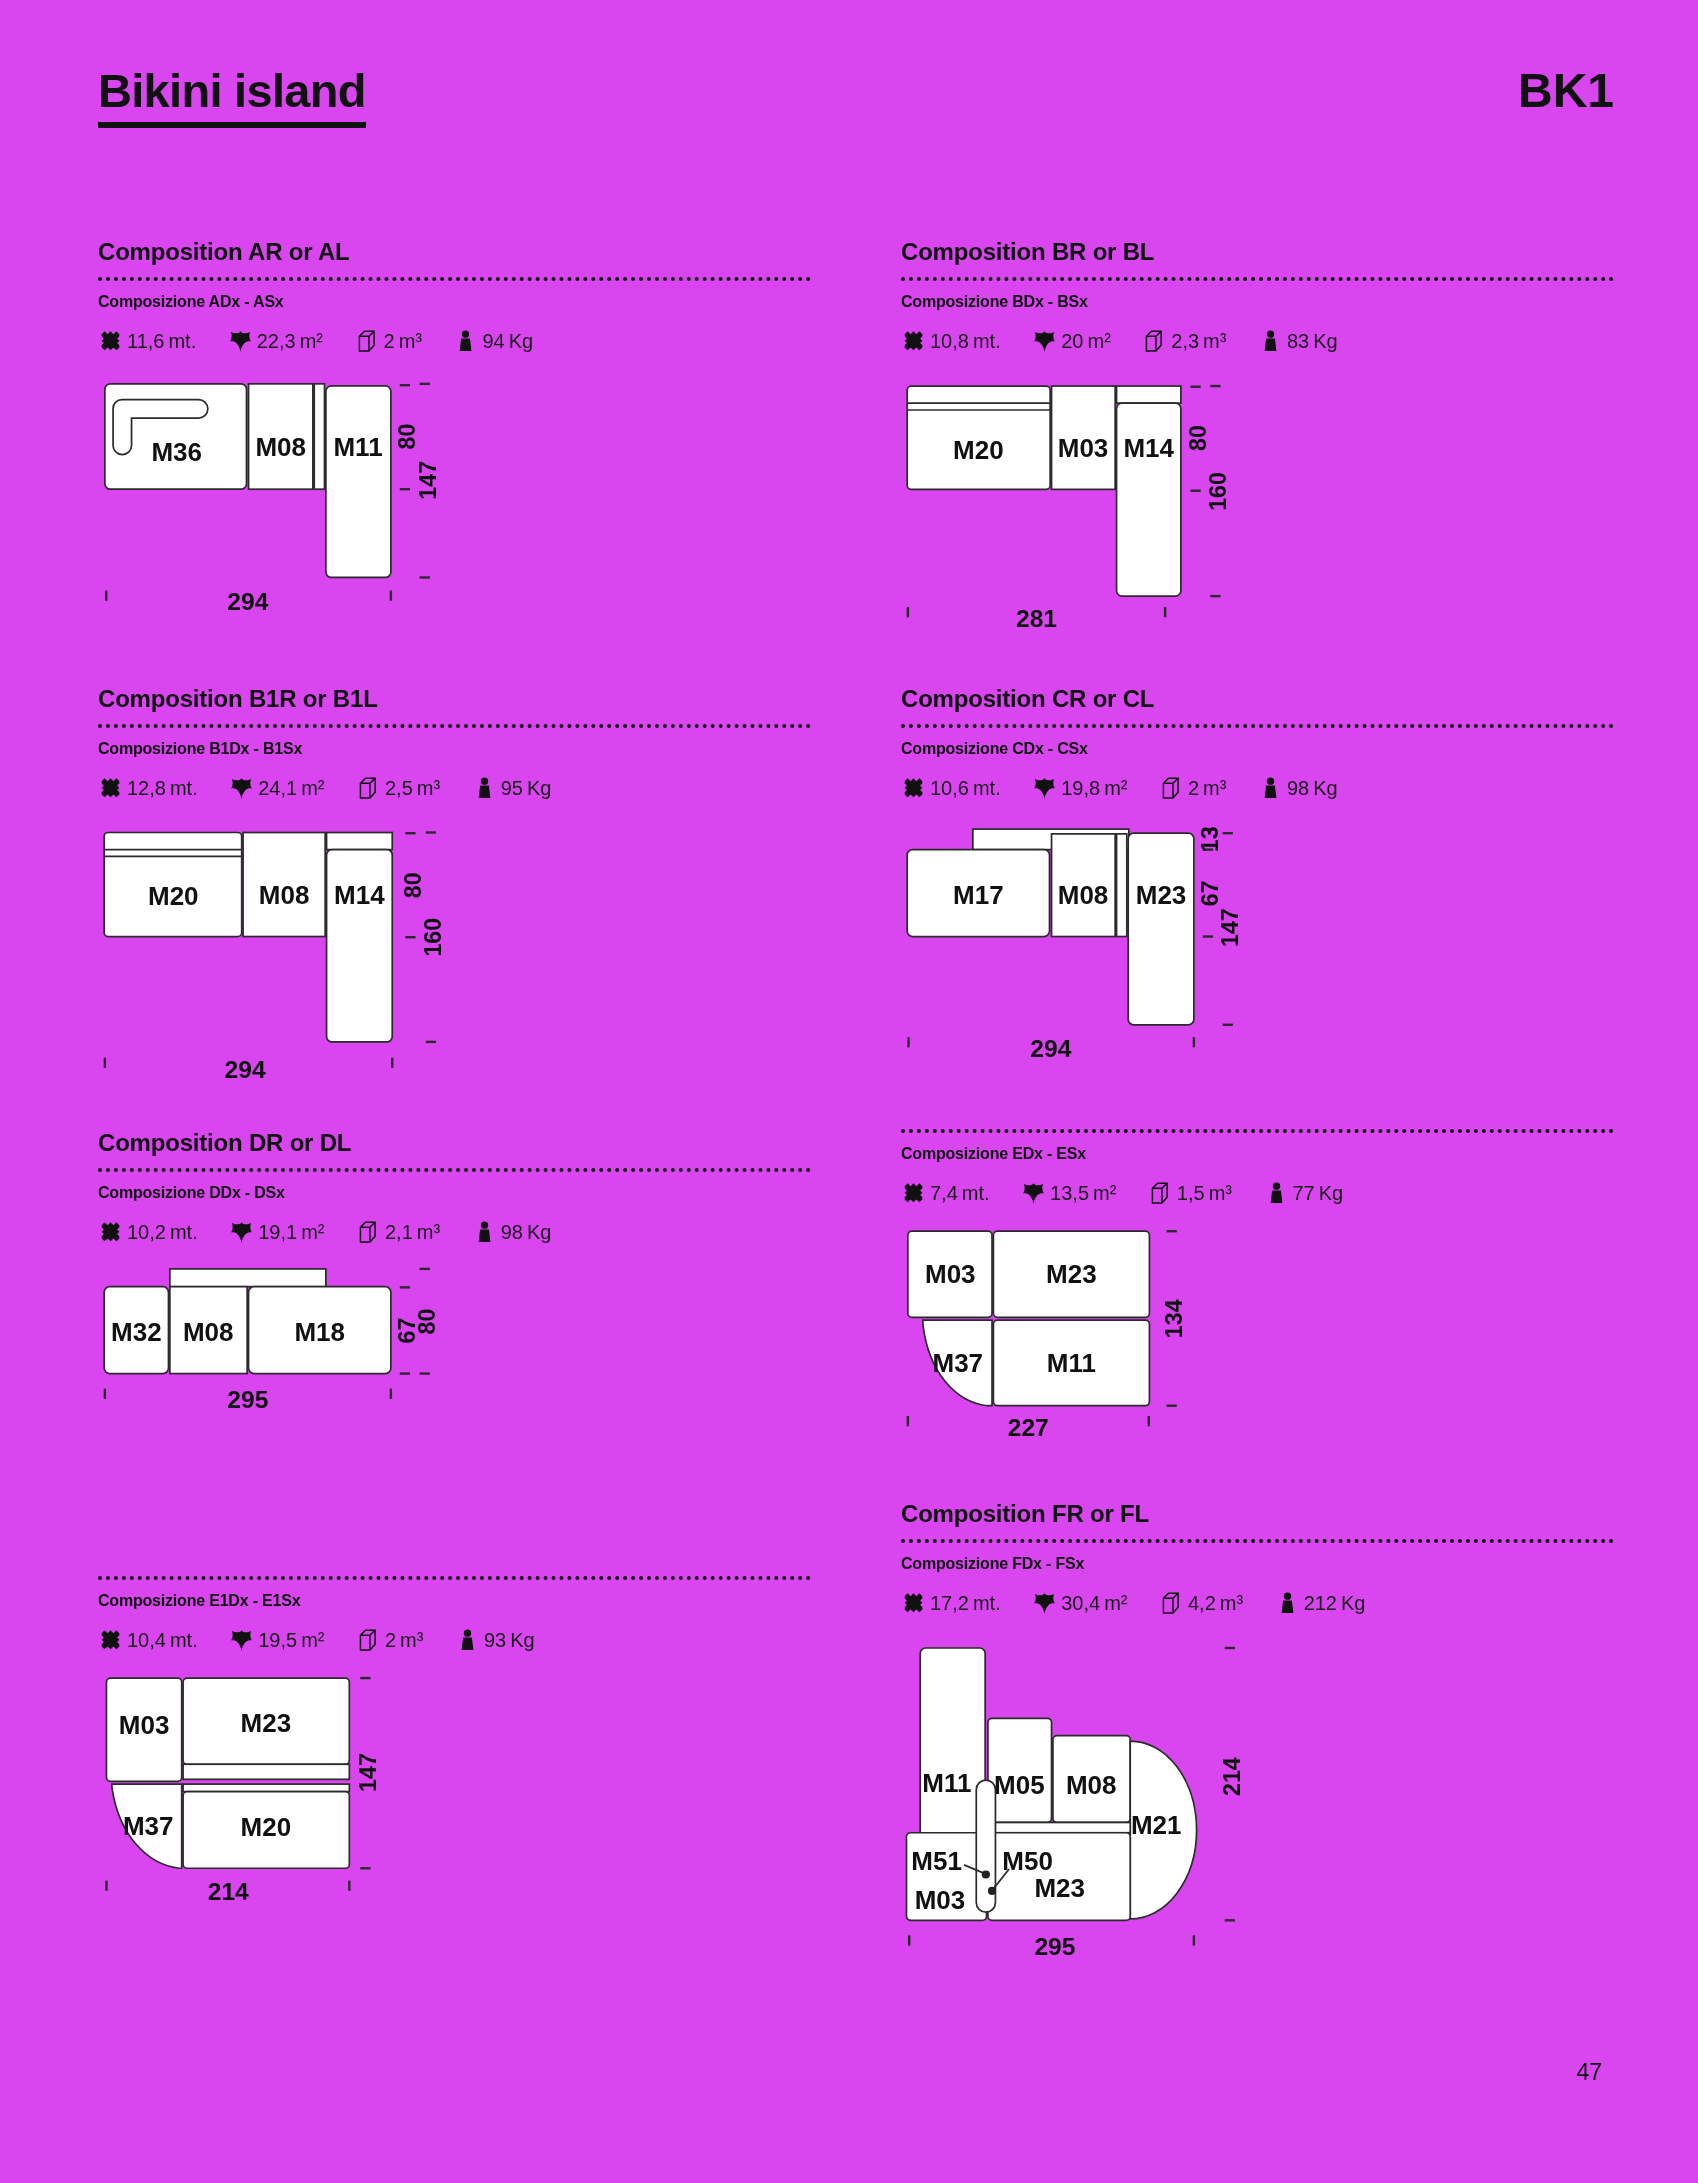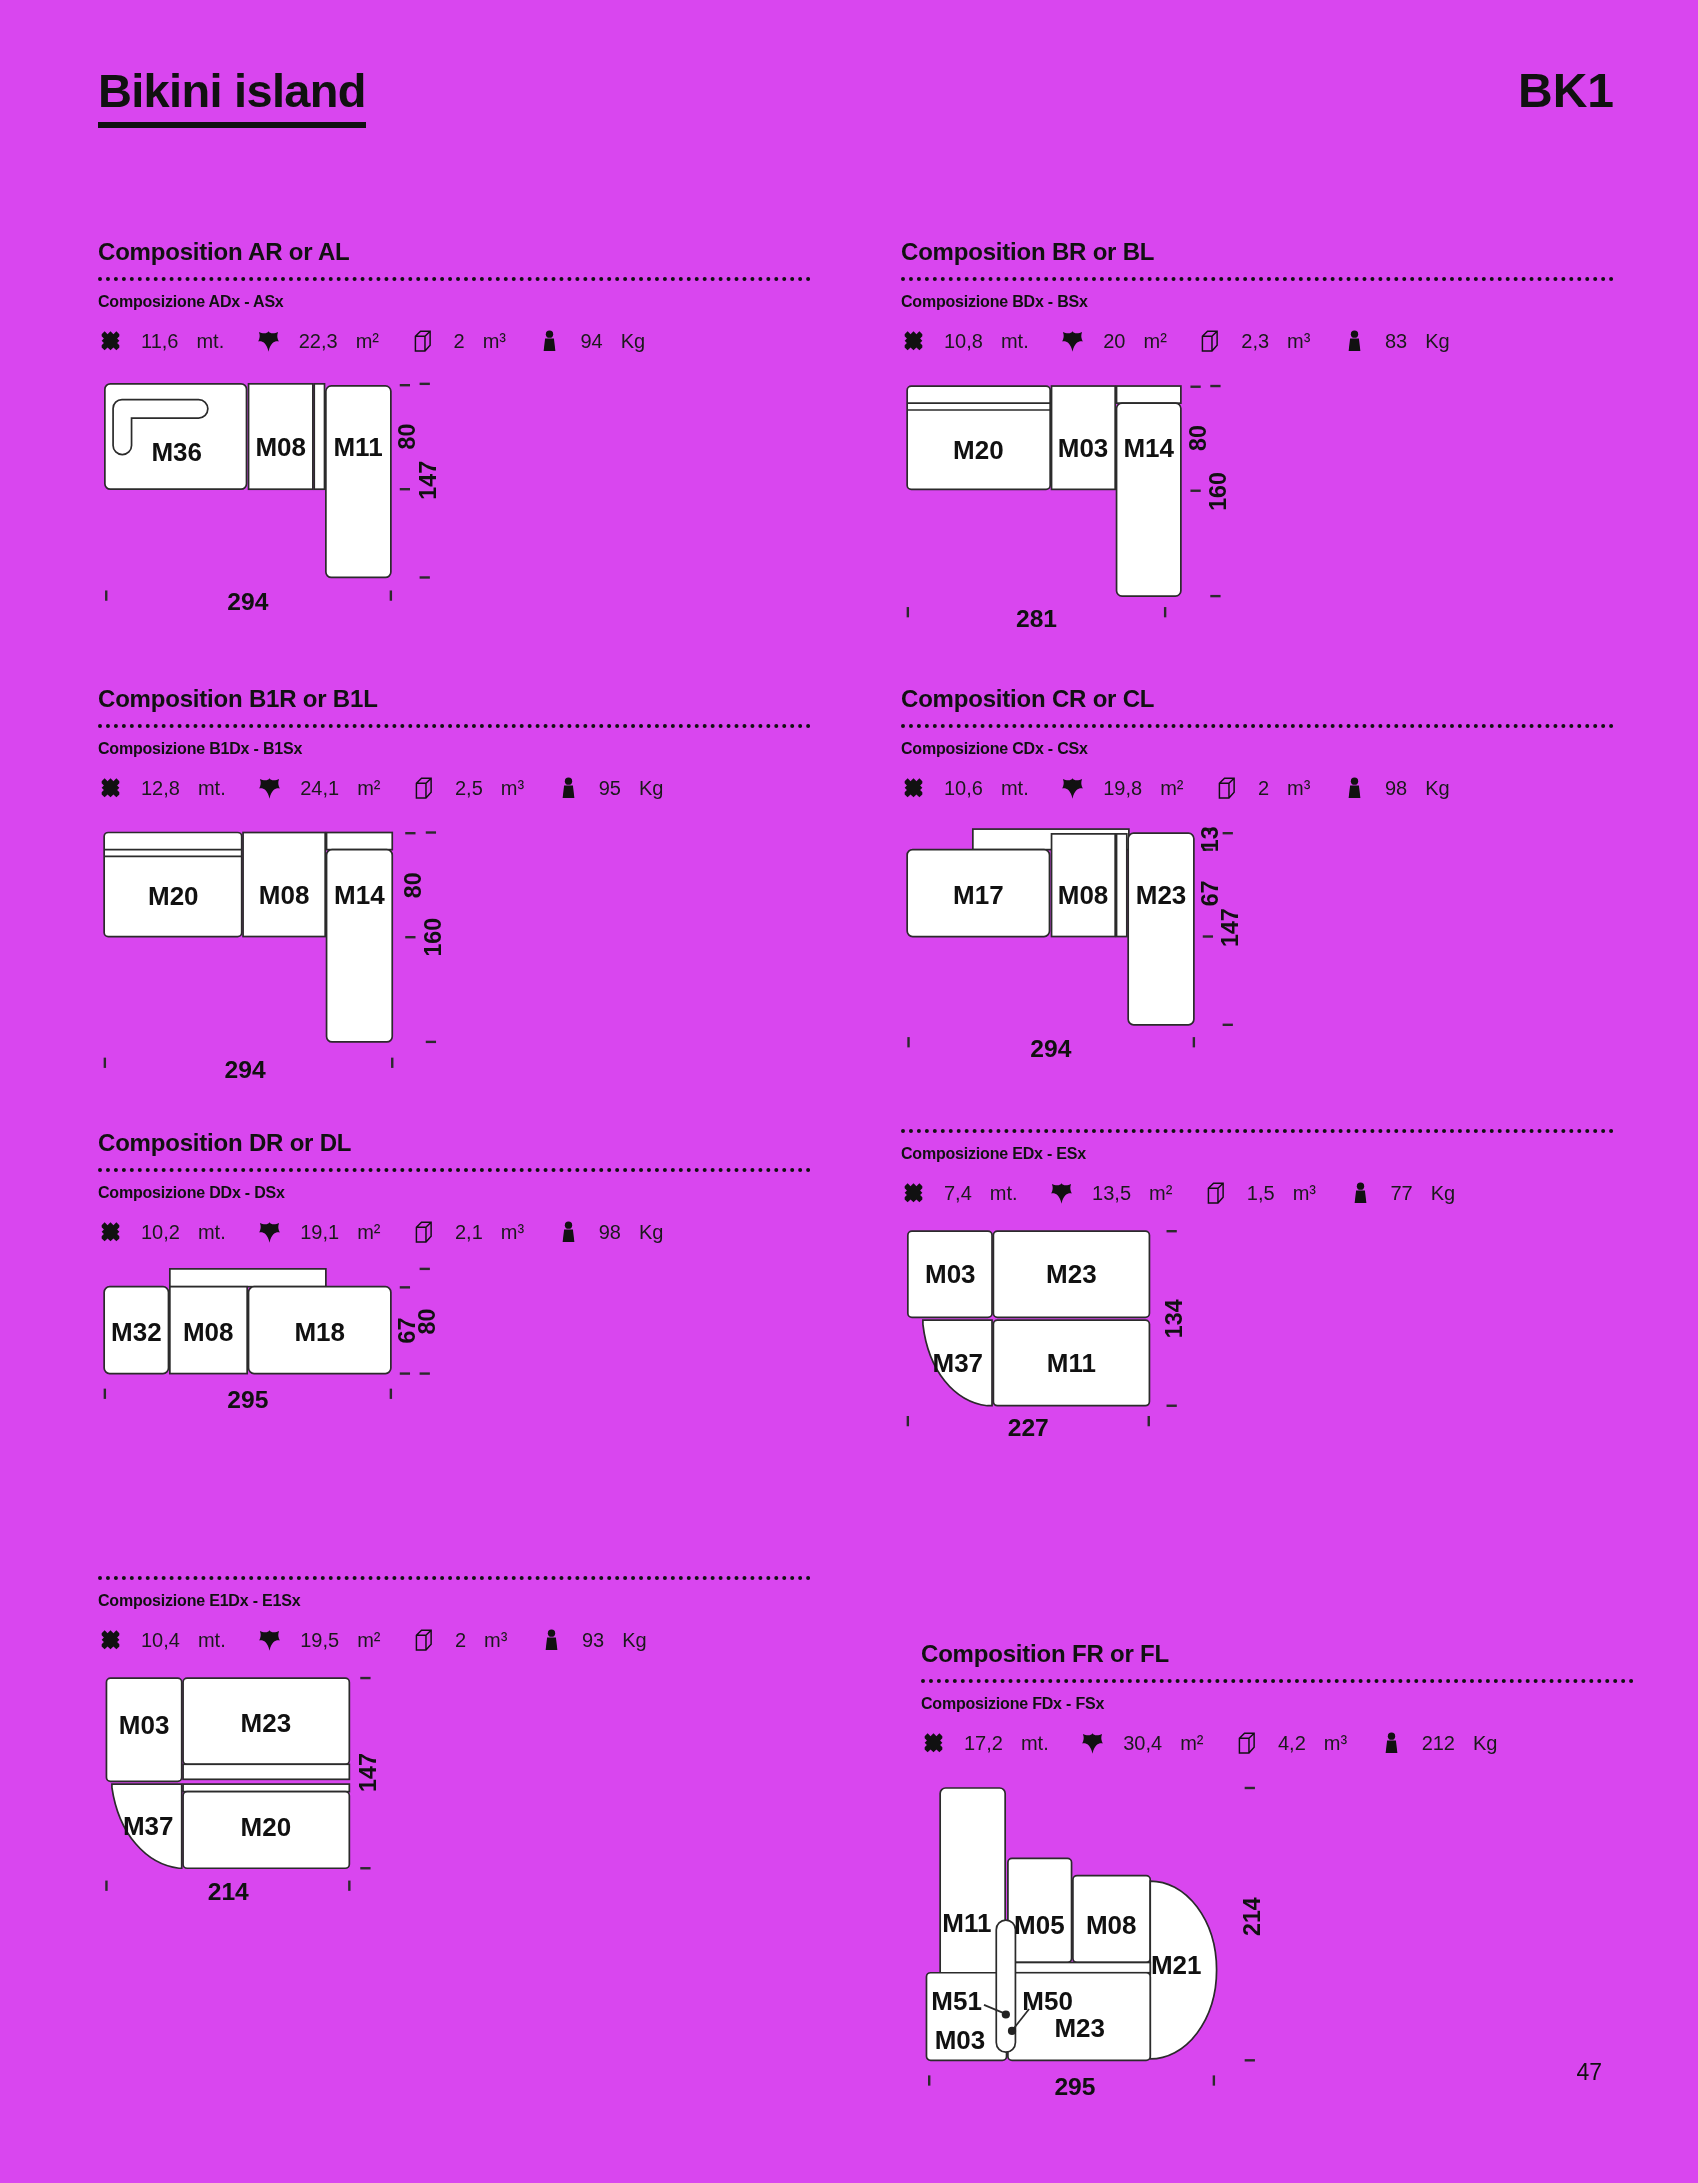--- a/index.html
+++ b/index.html
@@ -6,21 +6,21 @@
   .page{position:relative;width:1699px;height:2183px;background:#d946ef;overflow:hidden;
         font-family:"Liberation Sans",sans-serif;color:#111;}
   .masthead-title{position:absolute;left:98px;top:66px;font-size:47px;font-weight:700;
         letter-spacing:-0.7px;border-bottom:6.2px solid #111;padding-bottom:6.8px;line-height:1.05;}
   .masthead-code{position:absolute;right:85px;top:66px;font-size:48px;font-weight:700;line-height:1.05;}
   .comp{position:absolute;width:713px;}
   .t-en{font-size:24px;font-weight:700;margin:0;padding:0 0 11px 0;letter-spacing:-0.2px;}
   .rule{border-bottom:4.1px dotted #111;height:0;}
   .t-it{font-size:16px;font-weight:700;margin:0;padding:12.3px 0 0 0;letter-spacing:-0.2px;}
   .specs{display:flex;align-items:center;gap:31.5px;margin-top:18px;font-size:20px;color:#1a1a1a;}
-  .spec{display:flex;align-items:center;gap:18px;white-space:nowrap;}
+  .spec{display:flex;align-items:center;gap:4px;white-space:nowrap;}
   .ic{width:25px;height:25px;flex:0 0 auto;}
   .diagram{display:block;margin-top:9.6px;}
   .bx{fill:#fff;stroke:#2b2b2b;stroke-width:2.5;}
   .ln{stroke:#2b2b2b;stroke-width:2.5;fill:none;}
   .tick{stroke:#2b2b2b;stroke-width:3.5;}
   text.mod{font-size:38px;font-weight:700;fill:#111;text-anchor:middle;dominant-baseline:central;
         font-family:"Liberation Sans",sans-serif;}
   text.dim{font-size:34px;font-weight:700;fill:#111;text-anchor:middle;dominant-baseline:central;
         font-family:"Liberation Sans",sans-serif;}
   text.dimh{font-size:36px;font-weight:700;fill:#111;text-anchor:middle;
@@ -431,21 +431,21 @@
         <line class="tick" x1="383" y1="22" x2="398" y2="22"></line>
           <line class="tick" x1="383" y1="300" x2="398" y2="300"></line>
         <line class="tick" x1="12" y1="318" x2="12" y2="333"></line>
           <line class="tick" x1="367" y1="318" x2="367" y2="333"></line>
       </g>
       <text class="dim" x="394" y="160" transform="rotate(-90 394 160)">147</text>
       <text class="dimh" x="190" y="347">214</text>
     </svg>
   </section>
 
-  <section class="comp" style="left:901px;top:1640px;margin-left:20px;">
+  <section class="comp" style="left:901px;top:1500px;">
     <h2 class="t-en">Composition FR or FL</h2>
     <div class="rule"></div>
     <h3 class="t-it">Composizione FDx - FSx</h3>
     <div class="specs">
       <span class="spec">
         <svg class="ic" viewBox="0 0 34 34">
             <path d="M5,7 L9,3 L13,7 L17,3 L21,7 L25,3 L29,7 L29,10 L26,13 L29,16 L26,19 L29,22 L29,25 L25,29 L21,25 L17,29 L13,25 L9,29 L5,25 L5,22 L8,19 L5,16 L8,13 L5,10 Z" fill="#111"></path>
           </svg>
         <span>17,2</span>
         <span>mt.</span>

